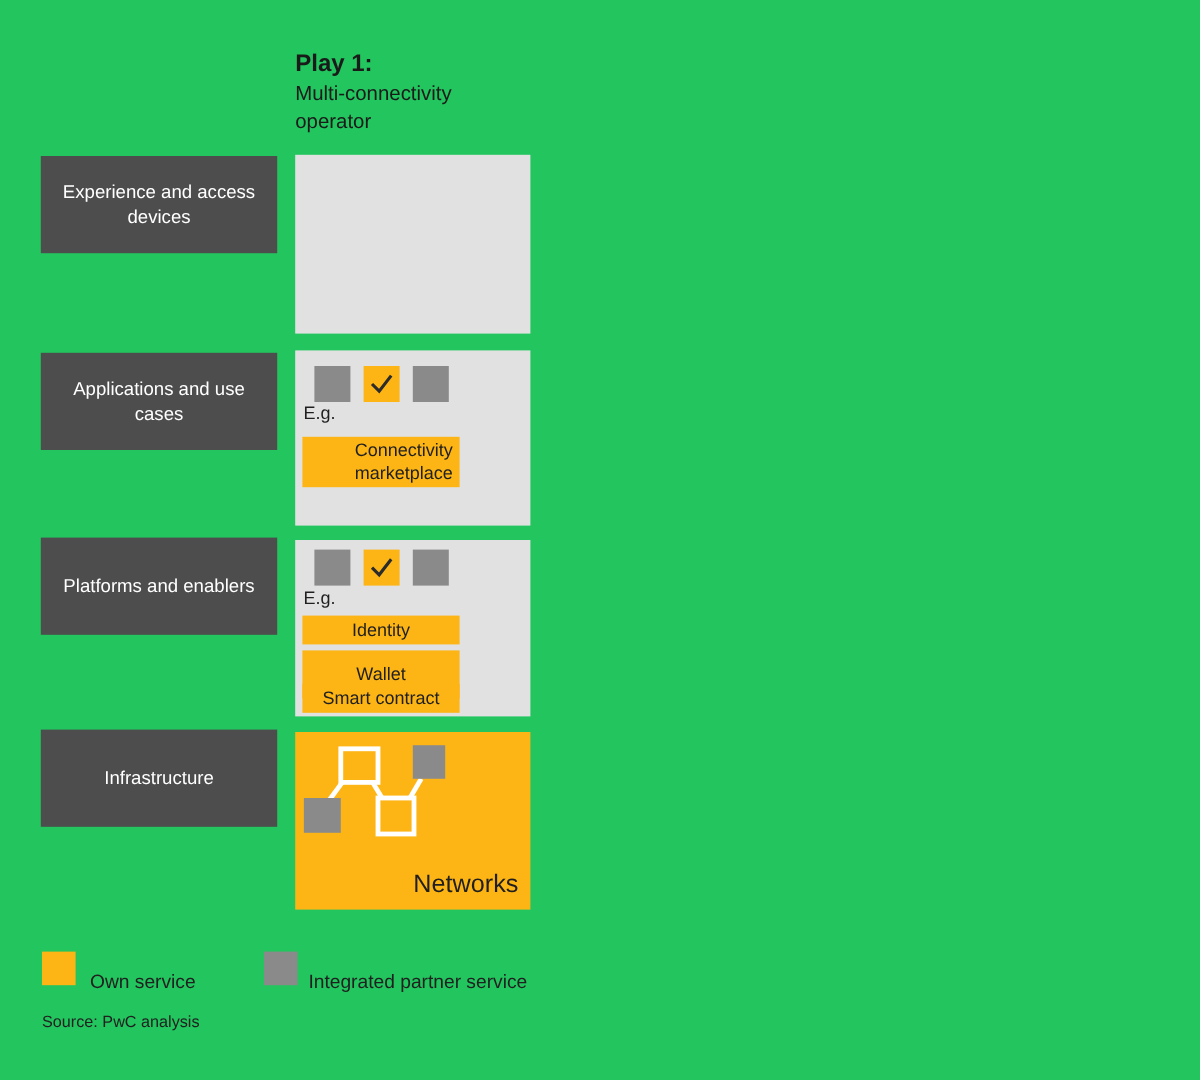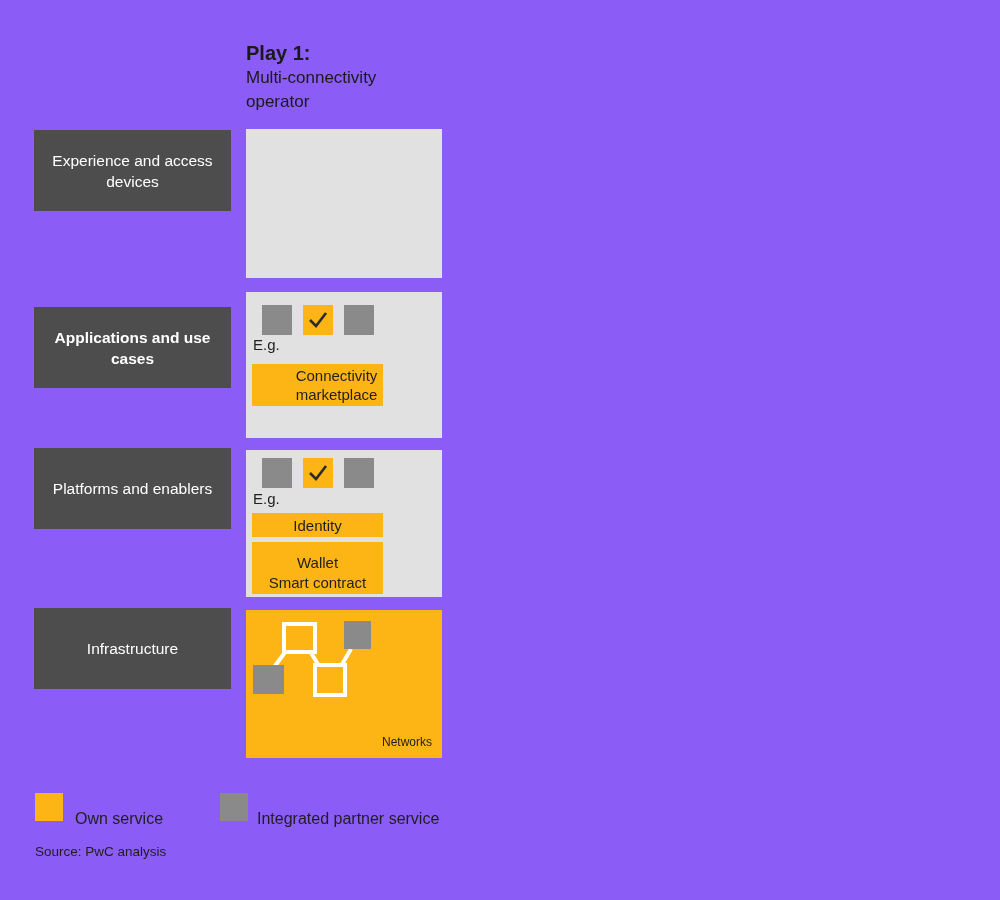--- a/index.html
+++ b/index.html
@@ -5,21 +5,21 @@
   * { margin: 0; padding: 0; box-sizing: border-box; }
   html, body { background: #ffffff; }
   body {
     font-family: "Liberation Sans", "DejaVu Sans", sans-serif;
     color: #262626;
   }
   .canvas {
     position: relative;
     width: 1000px;
     height: 900px;
-    background: #8b5cf6;
+    background: #22c55e;
     overflow: hidden;
   }
 
   
   .title-block { position: absolute; left: 246px; top: 40px; width: 200px; }
   .title-play { font-size: 20px; font-weight: bold; color: #1a1a1a; line-height: 26px; }
   .title-sub { font-size: 17px; color: #1a1a1a; line-height: 24px; }
 
   
   .label-box {
@@ -31,21 +31,21 @@
     color: #ffffff;
     display: flex;
     align-items: center;
     justify-content: center;
     text-align: center;
     font-size: 15.5px;
     line-height: 21px;
     padding: 0 18px;
   }
   .label-1 { top: 130px; text-align: center; }
-  .label-2 { top: 307px; font-weight: bold; }
+  .label-2 { top: 294px; }
   .label-3 { top: 448px; }
   .label-4 { top: 608px; }
 
   
   .panel {
     position: absolute;
     left: 246px;
     width: 196px;
     background: #e1e1e1;
   }
@@ -83,21 +83,21 @@
   .bar-1 { top: 63px; height: 24px; }
   .bar-2 { top: 92px; height: 40px; }
   .bar-3 { top: 120px; height: 24px; }
 
   
   .network-svg { position: absolute; left: 7px; top: 8px; }
   .networks-caption {
     position: absolute;
     right: 10px;
     bottom: 9px;
-    font-size: 12px;
+    font-size: 21px;
     color: #1f1f1f;
   }
 
   
   .legend-swatch { position: absolute; top: 793px; width: 28px; height: 28px; }
   .legend-swatch-own { left: 35px; background: #fdb515; }
   .legend-swatch-partner { left: 220px; background: #8a8a8a; }
   .legend-label {
     position: absolute;
     top: 805px;

